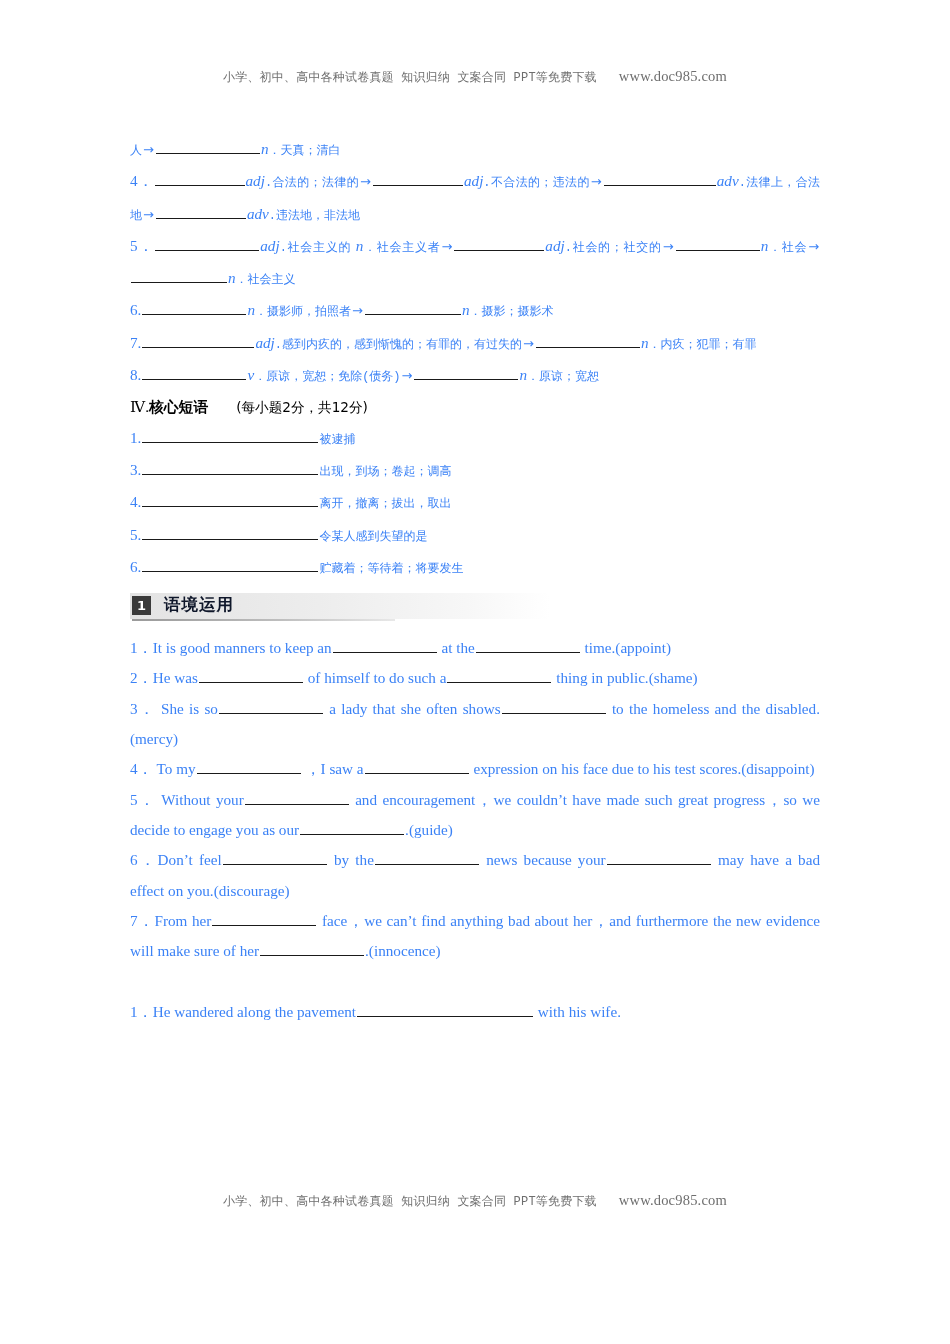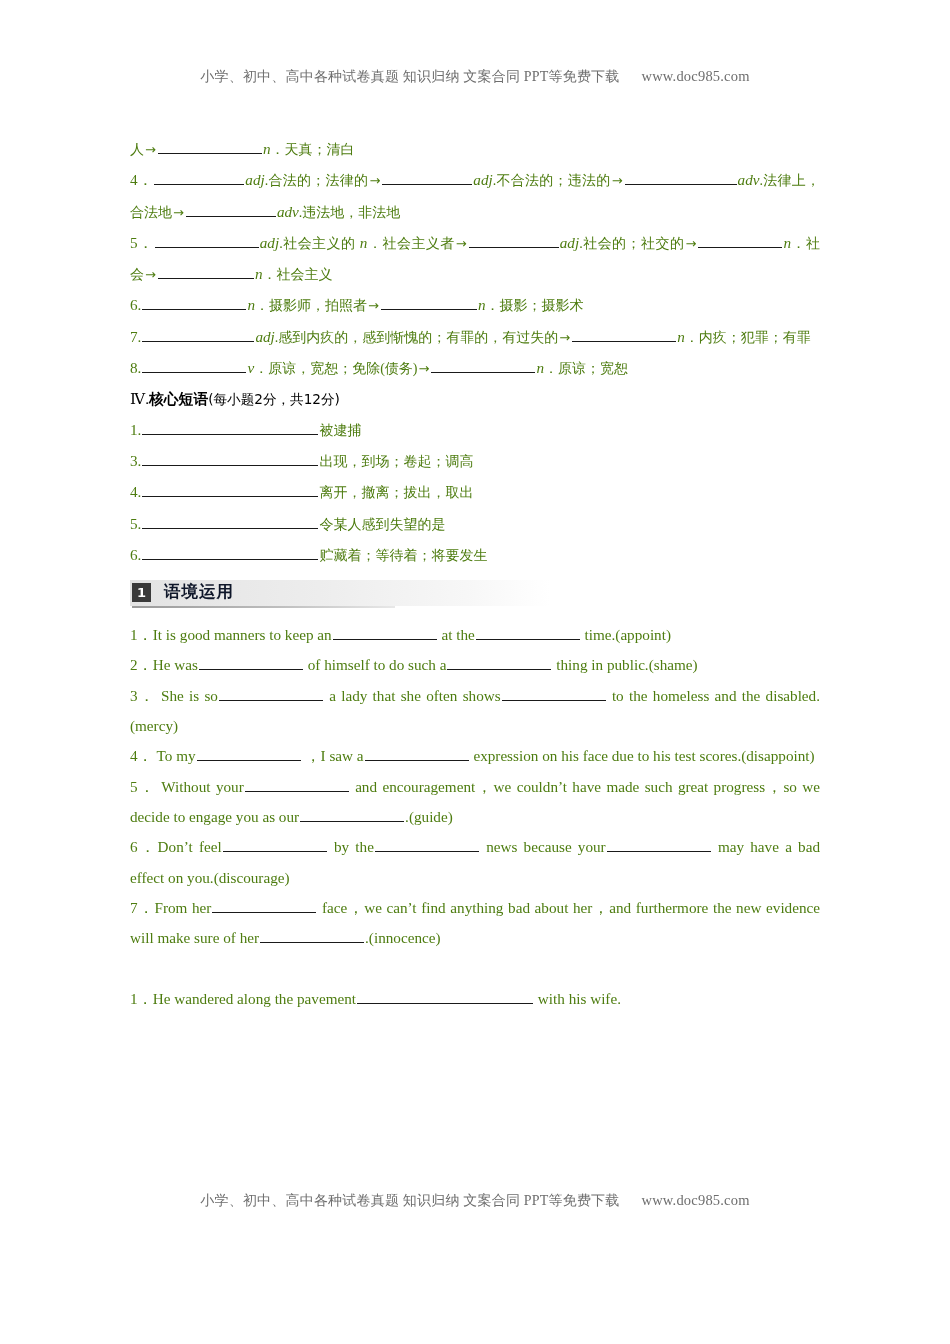--- a/index.html
+++ b/index.html
@@ -41,21 +41,21 @@
   .content {
     position: absolute;
     left: 130px;
     top: 134px;
     width: 690px;
   }
 
   .line {
     font-size: 15.2px;
     line-height: 30.3px;
-    color: #4d7c0f;
+    color: #3b82f6;
     white-space: nowrap;
   }
   .line.just {
     white-space: normal;
     text-align: justify;
     text-align-last: left;
   }
 
   
   .bl {
@@ -75,42 +75,43 @@
   .pos {
     font-style: italic;
     font-family: "Liberation Serif", "DejaVu Serif", serif;
   }
   .arrow {
     font-family: "DejaVu Sans", sans-serif;
     font-size: 13px;
     padding: 0 1px;
   }
   .cn {
-    font-family: Liberation Serif, serif;
-    font-size: 14px;
+    font-family: Liberation Mono, monospace;
+    font-size: 12px;
   }
   .num {
     font-family: "Liberation Serif", "DejaVu Serif", serif;
   }
 
   
   .subhead {
     font-size: 15.2px;
     line-height: 30.3px;
     white-space: nowrap;
   }
   .subhead .title {
     font-family: "DejaVu Sans", "Liberation Sans", sans-serif;
     font-weight: bold;
     font-size: 14.8px;
     margin-top: 19px;
   }
   .subhead .paren {
     font-family: "DejaVu Sans", "Liberation Sans", sans-serif;
     font-size: 13.6px;
+    margin-left: 28px;
   }
 
   
   .banner {
     position: relative;
     height: 30px;
     margin-top: 9px;
     margin-bottom: 10px;
   }
   .banner-bg {

